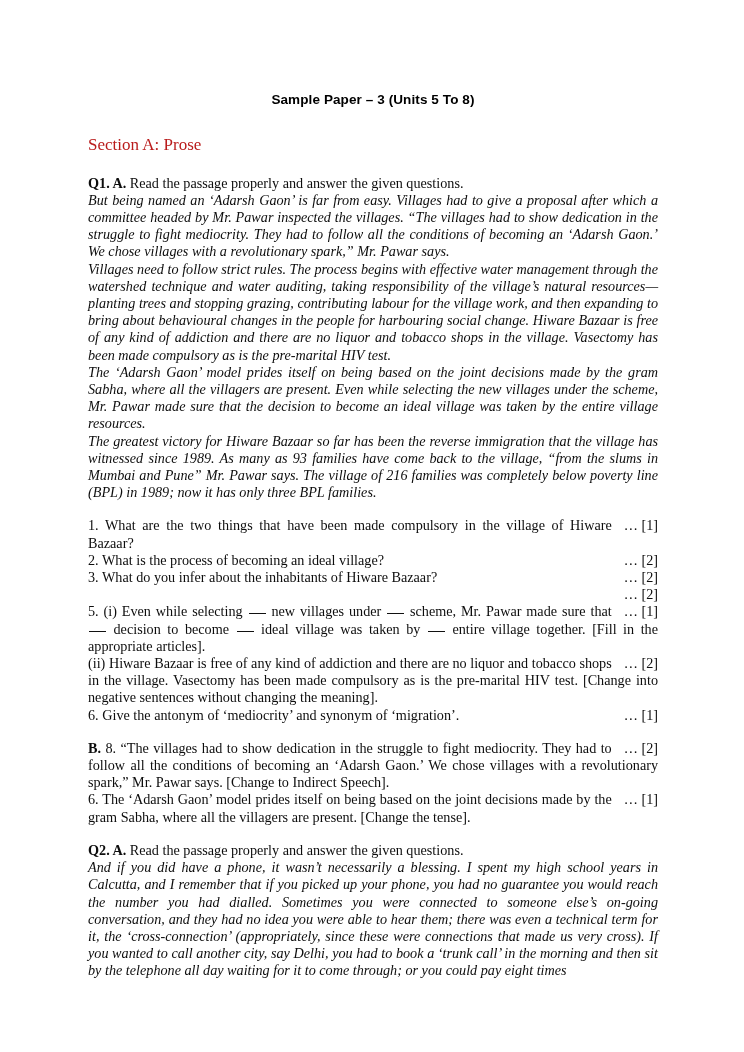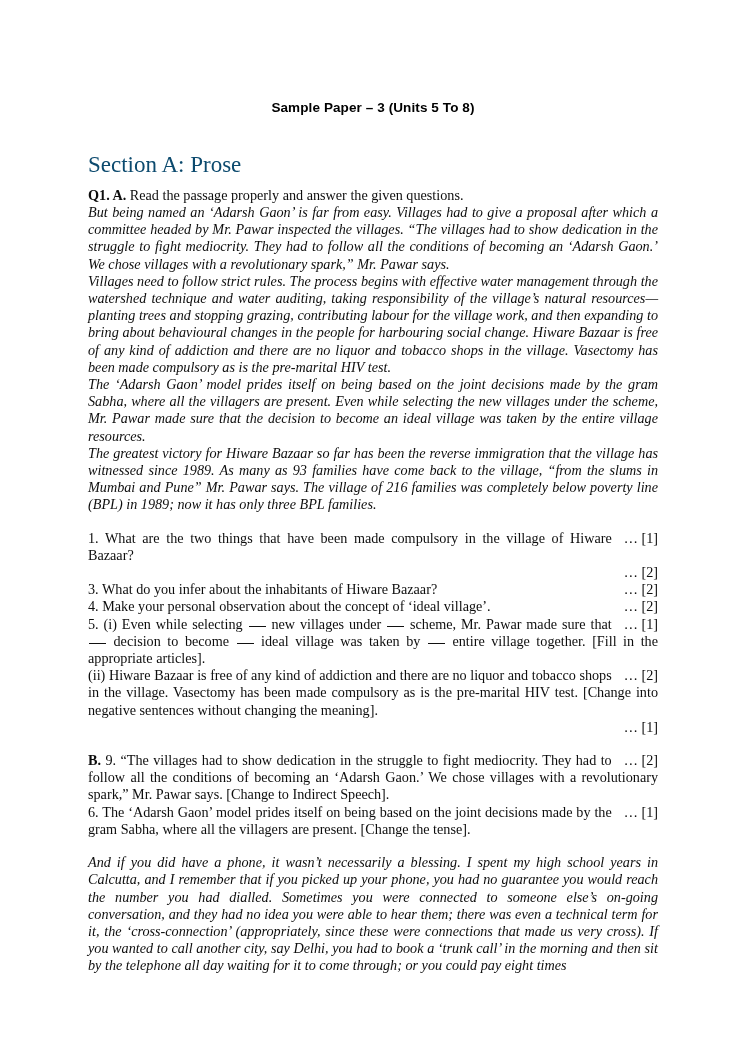--- a/index.html
+++ b/index.html
@@ -26,38 +26,38 @@
     top: 0;
     width: 570px;
   }
 
   .doc-title {
     font-family: "Liberation Sans", "DejaVu Sans", sans-serif;
     font-weight: bold;
     font-size: 13.5px;
     text-align: center;
     letter-spacing: 0.1px;
-    margin: 8px;
+    margin: 0;
     padding-top: 92px;
     line-height: 1.2;
     color: #000;
   }
 
   .section-heading {
     font-family: "Liberation Serif", "DejaVu Serif", serif;
-    font-size: 23px;
+    font-size: 17px;
     font-weight: normal;
     margin: 0;
     padding-top: 27px;
     line-height: 1.2;
-    color: #0c4a6e;
+    color: #b91c1c;
   }
 
   .qblock {
-    margin-top: 8px;
+    margin-top: 19px;
   }
 
   p.para {
     margin: 0;
     font-size: 14.2px;
     line-height: 17.2px;
     text-align: justify;
     text-justify: inter-word;
     hyphens: none;
   }
@@ -120,56 +120,58 @@
 
     <div class="qlist">
 
       <div class="qitem clearfix">
         <span class="marks">… [1]</span>
         <span>1. What are the two things that have been made compulsory in the village of Hiware Bazaar?</span>
       </div>
 
       <div class="qitem clearfix">
         <span class="marks">… [2]</span>
+        <span>2. What is the process of becoming an ideal village?</span>
       </div>
 
       <div class="qitem clearfix">
         <span class="marks">… [2]</span>
         <span>3. What do you infer about the inhabitants of Hiware Bazaar?</span>
       </div>
 
       <div class="qitem clearfix">
         <span class="marks">… [2]</span>
-        <span>4. Make your personal observation about the concept of ‘ideal village’.</span>
       </div>
 
       <div class="qitem clearfix">
         <span class="marks">… [1]</span>
         <span>5. (i) Even while selecting </span><span class="blank"></span><span> new villages under </span><span class="blank"></span><span> scheme, Mr. Pawar made sure that </span><span class="blank"></span><span> decision to become </span><span class="blank"></span><span> ideal village was taken by </span><span class="blank"></span><span> entire village together. [Fill in the appropriate articles].</span>
       </div>
 
       <div class="qitem clearfix">
         <span class="marks">… [2]</span>
         <span>(ii) Hiware Bazaar is free of any kind of addiction and there are no liquor and tobacco shops in the village. Vasectomy has been made compulsory as is the pre-marital HIV test. [Change into negative sentences without changing the meaning].</span>
       </div>
 
       <div class="qitem clearfix">
         <span class="marks">… [1]</span>
+        <span>6. Give the antonym of ‘mediocrity’ and synonym of ‘migration’.</span>
       </div>
     </div>
 
     <div class="qlist">
       <div class="qitem clearfix">
         <span class="marks">… [2]</span>
-        <span class="lead">B.</span><span> 9. “The villages had to show dedication in the struggle to fight mediocrity. They had to follow all the conditions of becoming an ‘Adarsh Gaon.’ We chose villages with a revolutionary spark,” Mr. Pawar says. [Change to Indirect Speech].</span>
+        <span class="lead">B.</span><span> 8. “The villages had to show dedication in the struggle to fight mediocrity. They had to follow all the conditions of becoming an ‘Adarsh Gaon.’ We chose villages with a revolutionary spark,” Mr. Pawar says. [Change to Indirect Speech].</span>
       </div>
       <div class="qitem clearfix">
         <span class="marks">… [1]</span>
         <span>6. The ‘Adarsh Gaon’ model prides itself on being based on the joint decisions made by the gram Sabha, where all the villagers are present. [Change the tense].</span>
       </div>
     </div>
 
     <div class="qlist">
+      <p class="para"><span class="lead">Q2. A.</span><span> Read the passage properly and answer the given questions.</span></p>
       <p class="para last-justify">And if you did have a phone, it wasn’t necessarily a blessing. I spent my high school years in Calcutta, and I remember that if you picked up your phone, you had no guarantee you would reach the number you had dialled. Sometimes you were connected to someone else’s on-going conversation, and they had no idea you were able to hear them; there was even a technical term for it, the ‘cross-connection’ (appropriately, since these were connections that made us very cross). If you wanted to call another city, say Delhi, you had to book a ‘trunk call’ in the morning and then sit by the telephone all day waiting for it to come through; or you could pay eight times</p>
     </div>
 
   </div>
 </div>
 
 </body></html>

